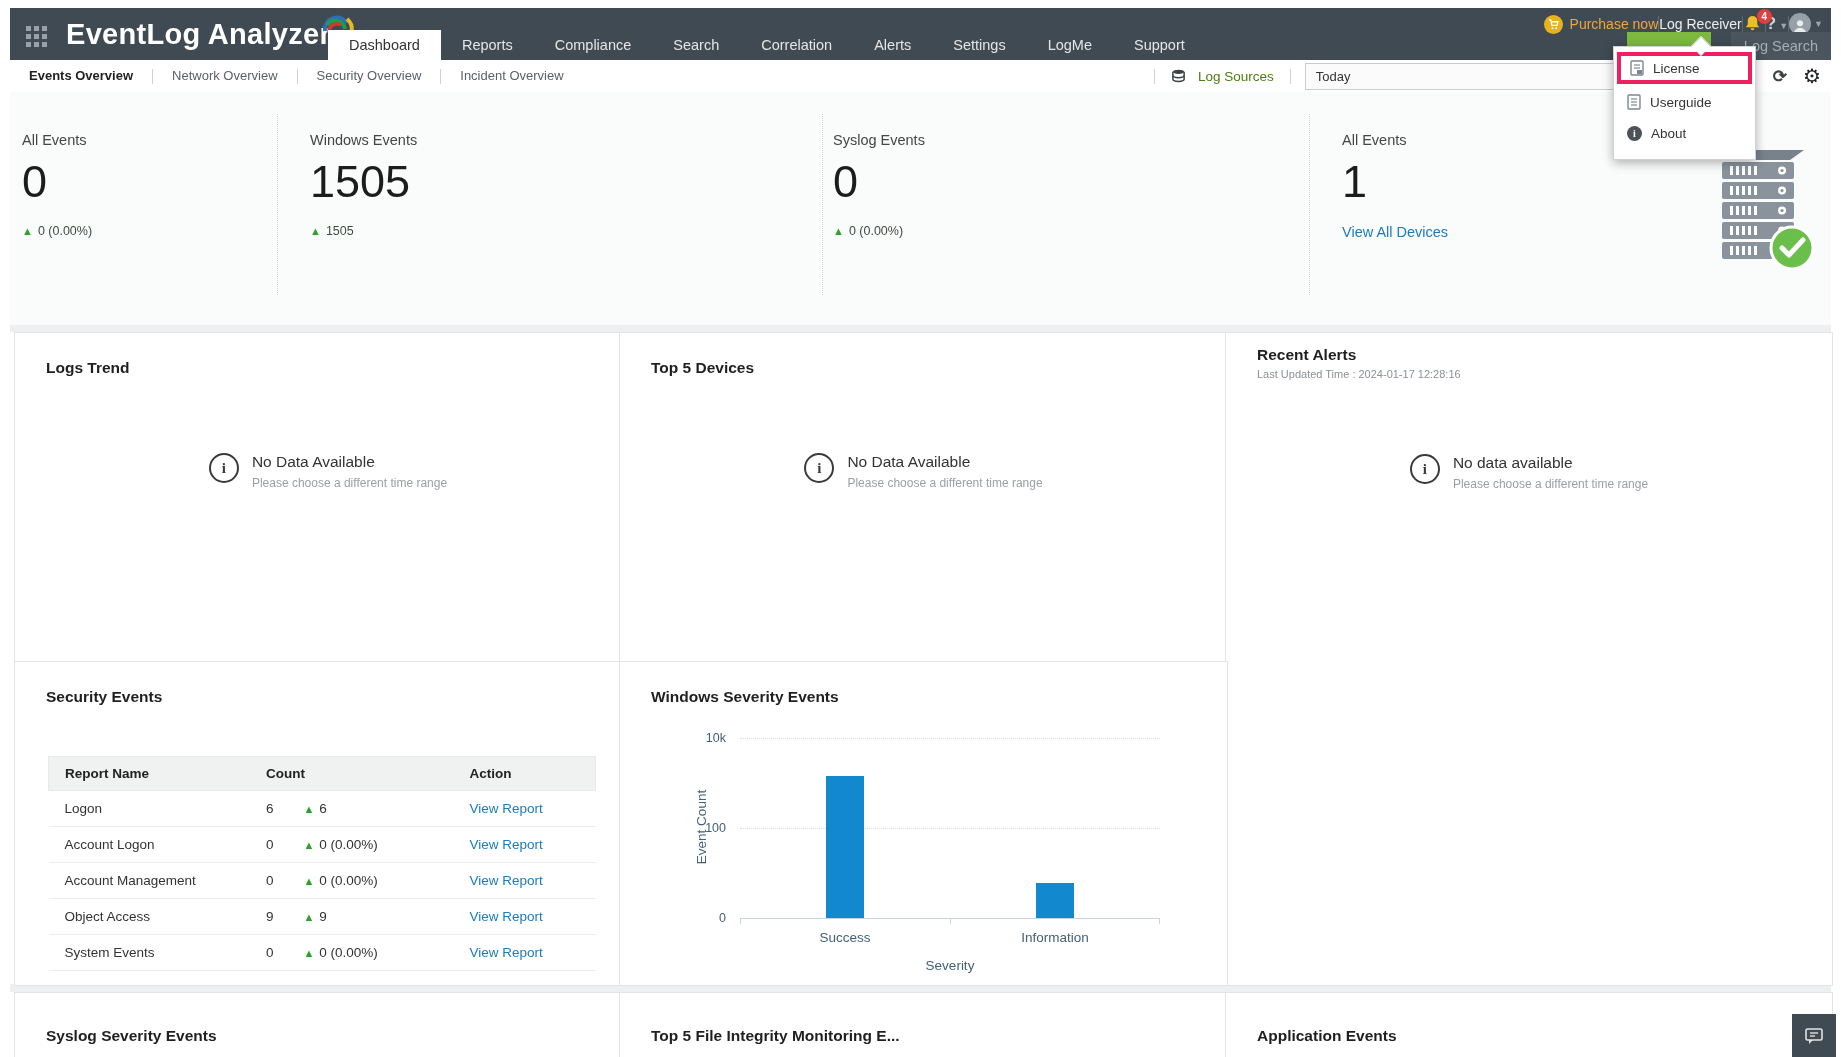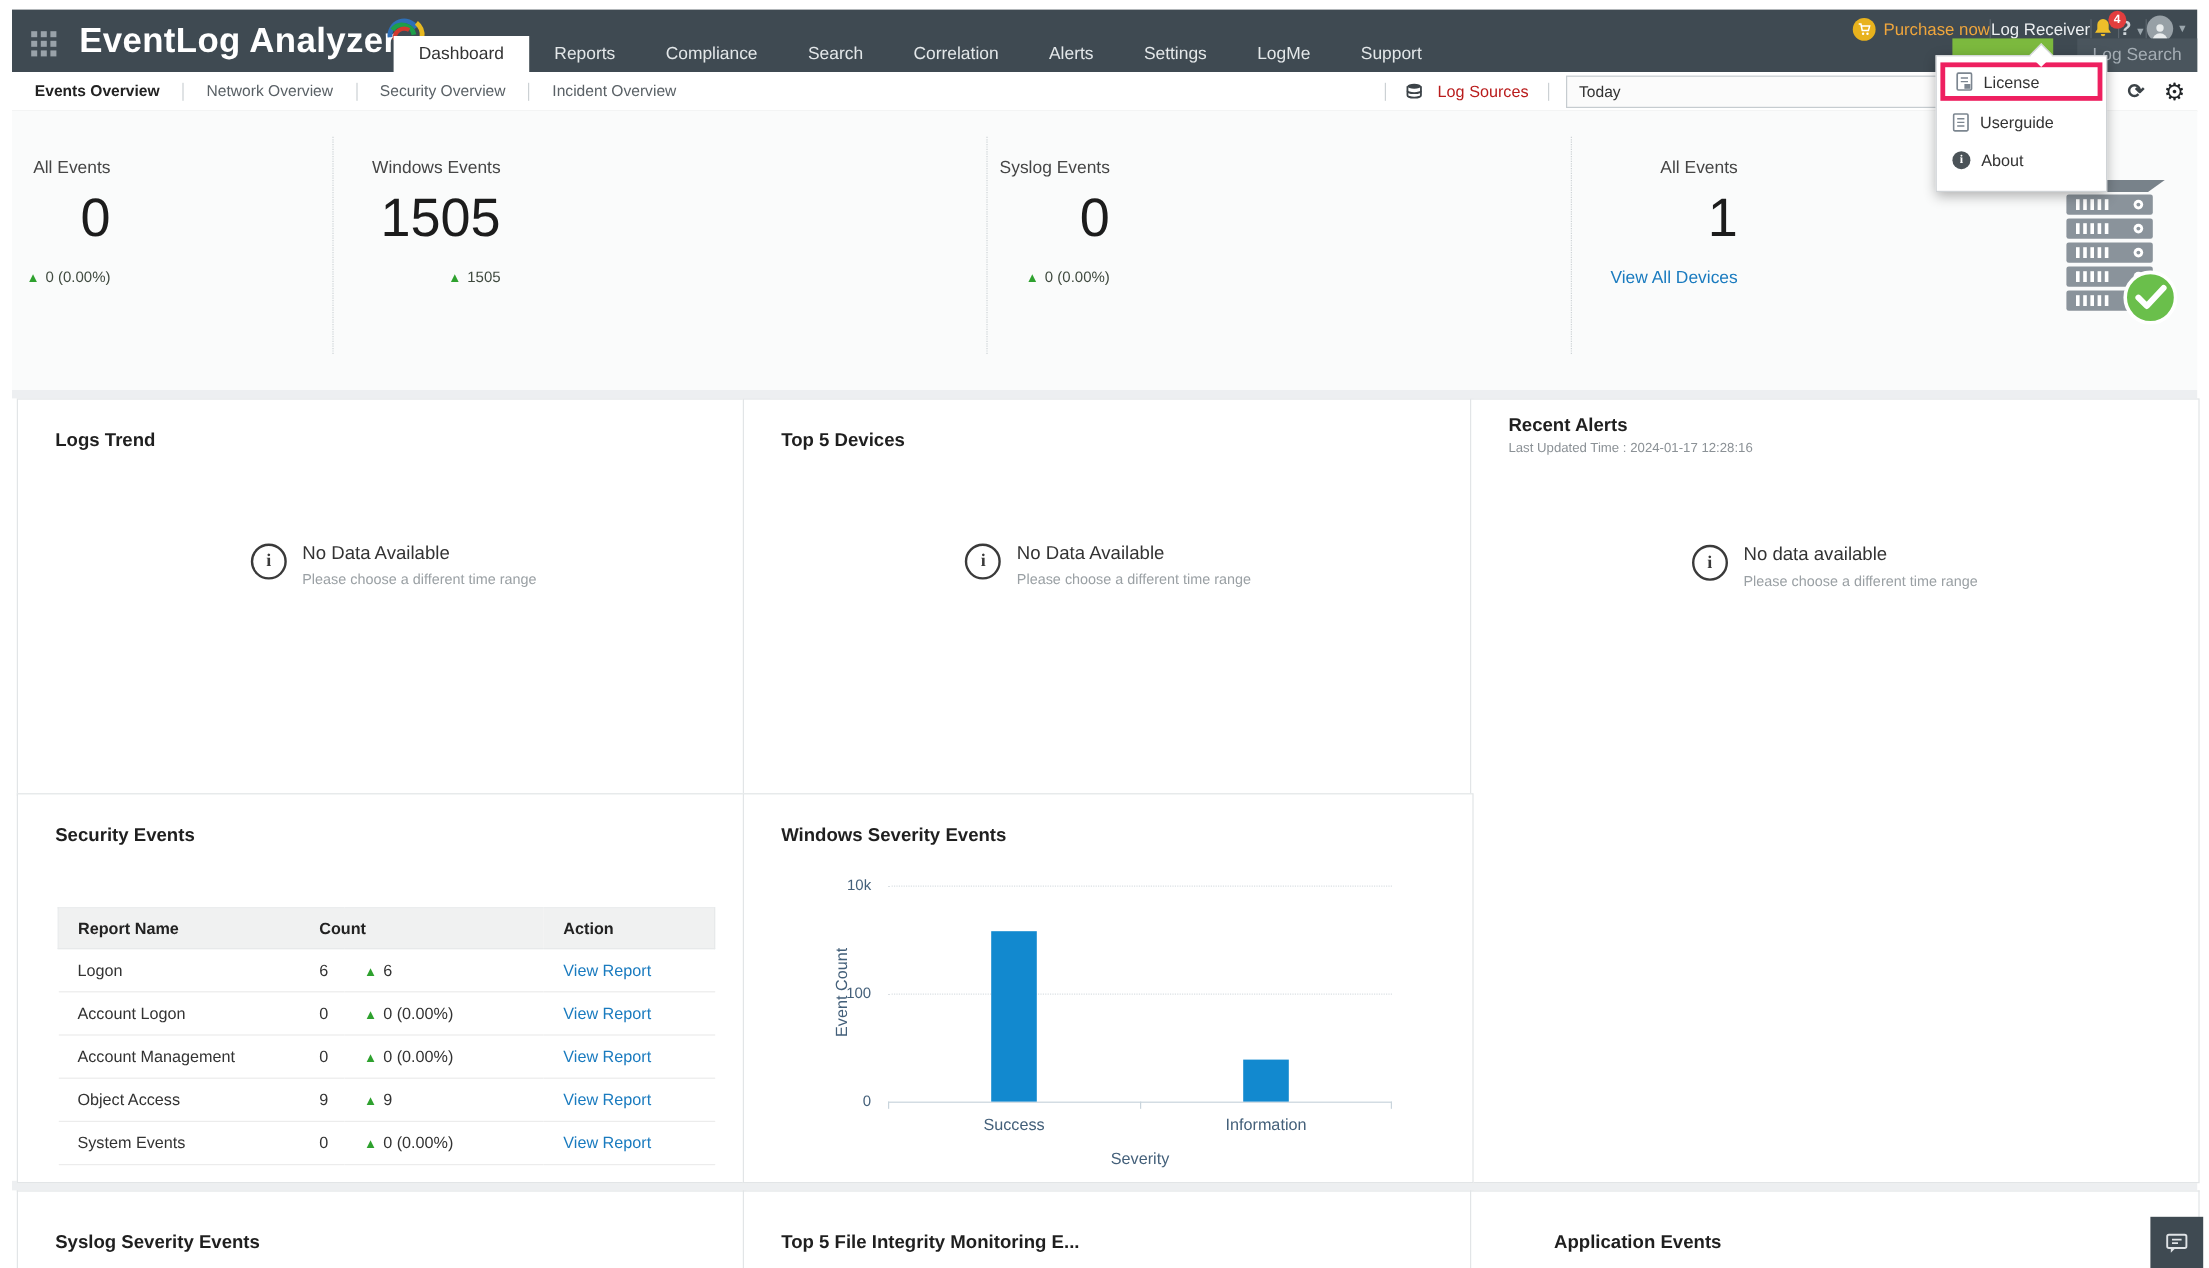--- a/index.html
+++ b/index.html
@@ -35,41 +35,41 @@
 
   
   .subnav{position:absolute;left:10px;top:60px;right:10px;height:32px;background:#fff;
           border-bottom:1px solid #d8dcde;display:flex;align-items:center;}
   .snav-left{display:flex;align-items:center;height:100%;}
   .snav-tab{position:relative;height:100%;line-height:32px;padding:16px 19px;font-size:13px;color:#5a6166;}
   .snav-tab.active{font-weight:bold;color:#222;}
   .snav-tab.active::after{content:"";position:absolute;left:6px;right:14px;bottom:0;height:4px;background:#6db33f;}
   .s-sep{width:1px;height:15px;background:#ccd1d4;}
   .snav-right{margin-left:auto;display:flex;align-items:center;height:100%;}
-  .logsources{display:flex;align-items:center;gap:12px;font-size:13.5px;color:#b91c1c;padding:0 16px;}
+  .logsources{display:flex;align-items:center;gap:12px;font-size:13.5px;color:#4d7c0f;padding:0 16px;}
   .today-box{width:430px;height:25px;line-height:25px;background:#fbfbfb;border:1px solid #c6ccd0;
              font-size:13px;color:#333;padding-left:10px;margin:0 14px 0 0;}
   .icon-refresh{font-size:17px;font-weight:bold;color:#3c4348;padding:0 12px;}
   .icon-gear{font-size:20px;color:#1f2326;padding:0 10px 0 4px;}
 
   
   .green-btn{position:absolute;left:1627px;top:32px;width:84px;height:26px;background:#7cb93e;z-index:30;}
 
   
   .help-menu{position:absolute;left:1613px;top:46px;width:141px;background:#fff;z-index:50;
              border:1px solid #cfd3d6;box-shadow:0 3px 10px rgba(0,0,0,.3);padding:5px 0 10px;}
   .help-menu::before{content:"";position:absolute;top:-8px;left:80px;width:13px;height:13px;background:#fff;
                      border-left:1px solid #cfd3d6;border-top:1px solid #cfd3d6;transform:rotate(45deg);}
   .hm-item{display:flex;align-items:center;gap:9px;padding:8px 13px;font-size:13.5px;color:#333;}
   .hm-item.hl{border:4px solid #ee2060;margin:0 3px 2px 3px;padding:4px 9px;}
   .info-dot{width:15px;height:15px;border-radius:50%;background:#4b5358;color:#fff;font-size:10px;
             font-weight:bold;text-align:center;line-height:15px;font-family:"Liberation Serif",serif;}
 
   
-  .stats{position:absolute;left:10px;top:92px;right:10px;height:233px;background:#fafbfb;text-align:right;}
+  .stats{position:absolute;left:10px;top:92px;right:10px;height:233px;background:#fafbfb;}
   .stat{position:absolute;top:40px;}
   .stat-label{font-size:14.5px;color:#454545;}
   .stat-value{font-size:45px;color:#1c1c1c;margin-top:8px;line-height:1.15;}
   .stat-delta{margin-top:16px;font-size:12.5px;color:#3f4a3f;}
   .tri{color:#2ea12e;font-size:11px;margin-right:5px;}
   .stat-link{margin-top:16px;font-size:14.5px;color:#1a7bbf;cursor:pointer;}
   .stat-div{position:absolute;top:22px;bottom:30px;border-left:1px dotted #ced3d6;}
   .server-art{position:absolute;left:1700px;top:52px;}
 
   
@@ -429,21 +429,21 @@
     </div>
   </div>
 
   <div class="panel" style="left:14px;top:992px;width:606px;height:70px;border-bottom:none;">
     <div class="panel-title" style="top:34px;">Syslog Severity Events</div>
   </div>
   <div class="panel" style="left:619px;top:992px;width:607px;height:70px;border-bottom:none;">
     <div class="panel-title" style="top:34px;">Top 5 File Integrity Monitoring E...</div>
   </div>
   <div class="panel" style="left:1225px;top:992px;width:606px;height:70px;border-bottom:none;">
-    <div class="panel-title" style="top:34px;margin-left:38px;">Application Events</div>
+    <div class="panel-title" style="top:34px;">Application Events</div>
   </div>
 
   <div class="feedback">
     <svg width="22" height="22" viewBox="0 0 22 22">
       <rect x="3" y="4" width="16" height="11" rx="1.5" fill="none" stroke="#dfe3e6" stroke-width="1.6"></rect>
       <line x1="7" y1="8" x2="15" y2="8" stroke="#dfe3e6" stroke-width="1.4"></line>
       <line x1="7" y1="11" x2="12" y2="11" stroke="#dfe3e6" stroke-width="1.4"></line>
       <path d="M6 15 L6 19 L10 15 Z" fill="#dfe3e6"></path>
     </svg>
   </div>

